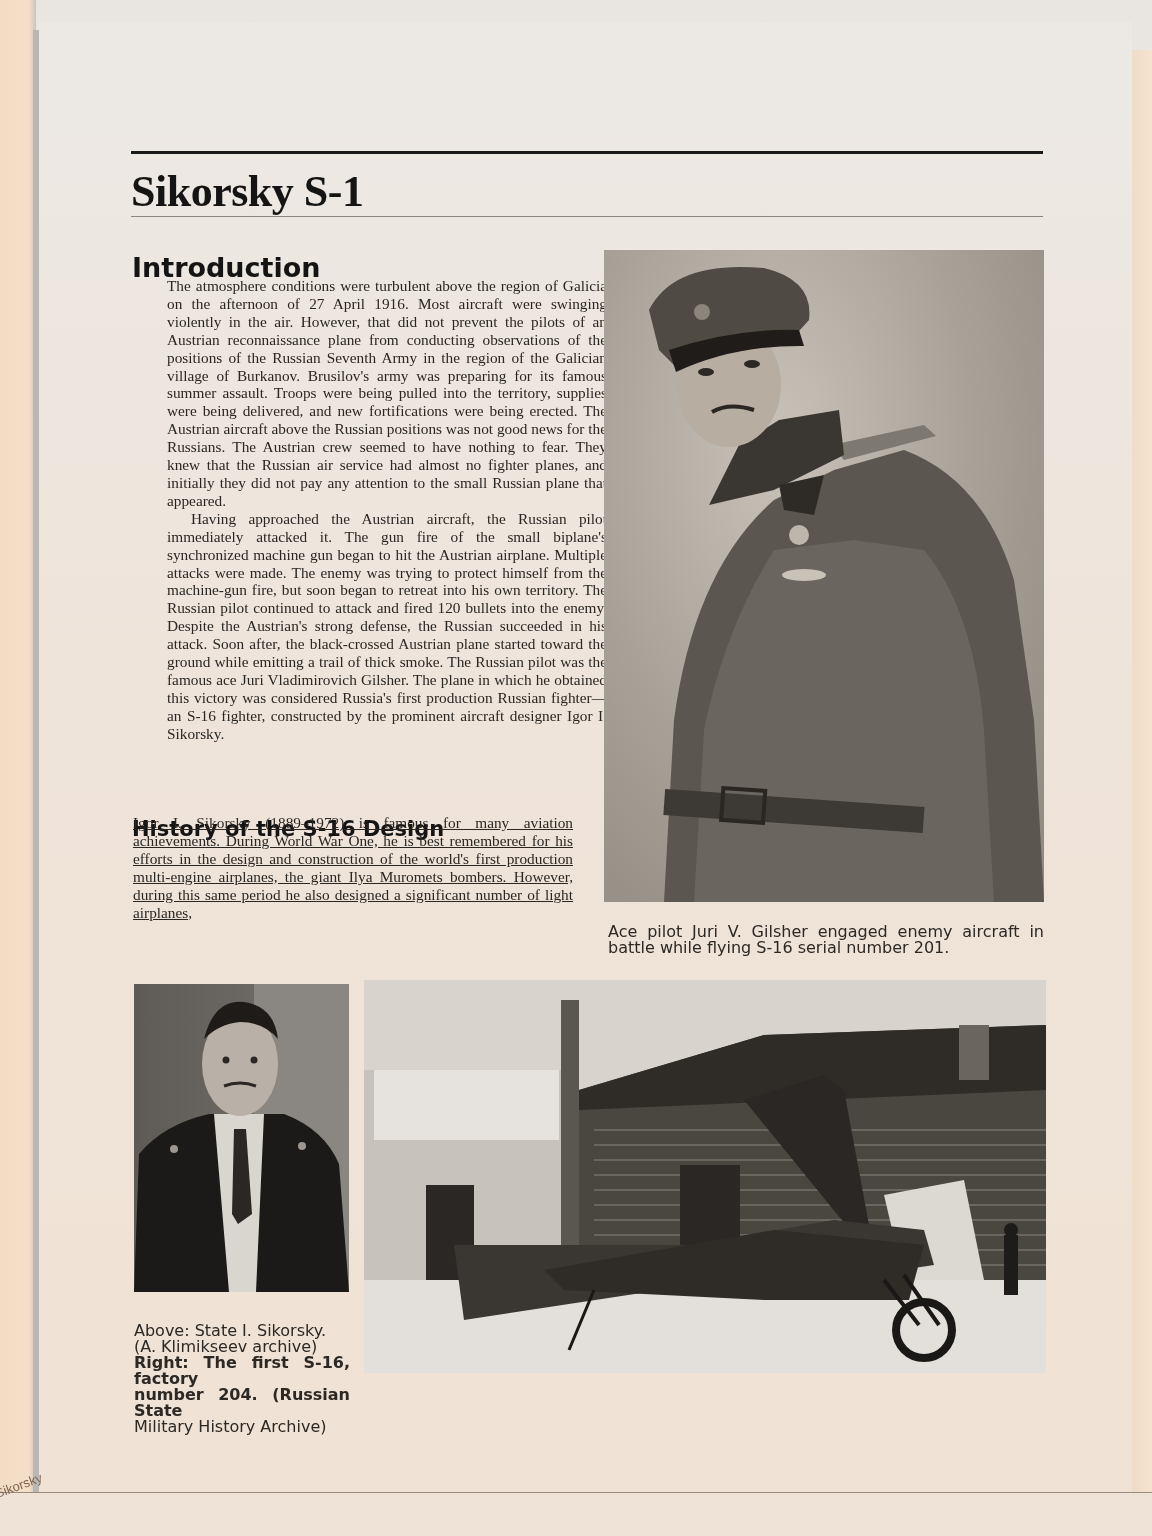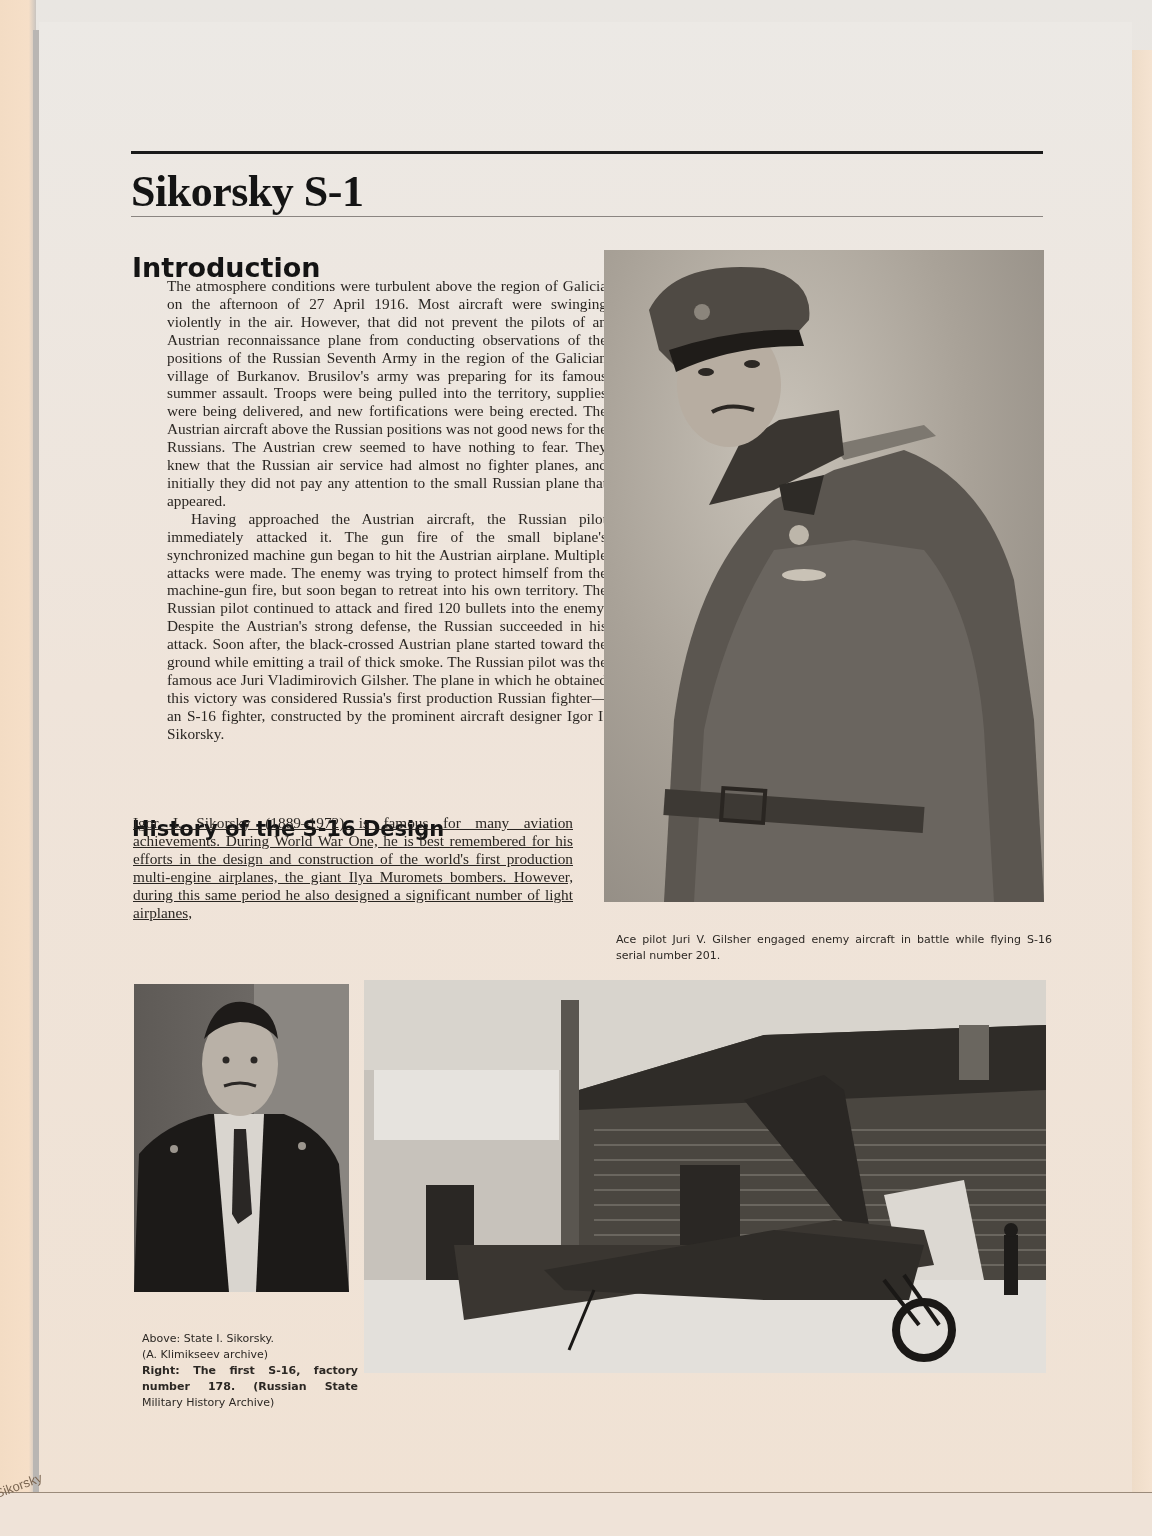--- a/index.html
+++ b/index.html
@@ -68,22 +68,22 @@
   .photo-sikorsky {
     left:134px; top:984px; width:215px; height:308px;
     background: linear-gradient(90deg,#5e5a56 0%, #6d6965 60%, #8f8b86 70%, #7a7672 100%);
   }
   .photo-plane {
     left:364px; top:980px; width:682px; height:393px;
     background: linear-gradient(180deg,#d6d2cc 0%, #cfcac4 30%, #7c7872 55%, #58544f 70%, #d8d4ce 85%, #e0ddd8 100%);
   }
 
   .caption {
-    position:absolute; margin:8px;
-    font-family:"DejaVu Sans", sans-serif; font-size:11px; line-height:16px; color:#2c2824;
+    position:absolute; margin:0;
+    font-family:"DejaVu Sans", sans-serif; font-size:16px; line-height:16px; color:#2c2824;
   }
   .caption-gilsher { left:608px; top:924px; width:436px; text-align:justify; }
   .caption-sikorsky { left:134px; top:1323px; width:216px; }
   .caption-sikorsky span { display:block; }
   .caption-sikorsky .just { text-align:justify; text-align-last:justify;font-weight:bold; }
 </style>
 </head>
 <body>
 
 <div class="left-edge"></div>
@@ -192,15 +192,15 @@
     <line x1="230" y1="310" x2="205" y2="370" stroke="#1a1816" stroke-width="3"></line>
     <rect x="640" y="255" width="14" height="60" fill="#1e1c1a"></rect>
     <circle cx="647" cy="250" r="7" fill="#1e1c1a"></circle>
   </svg>
 </div>
 
 <p class="caption caption-sikorsky">
   <span>Above: State I. Sikorsky.</span>
   <span>(A. Klimikseev archive)</span>
   <span class="just">Right: The first S-16, factory</span>
-  <span class="just">number 178. (Russian State</span>
+  <span class="just">number 204. (Russian State</span>
   <span>Military History Archive)</span>
 </p>
 
 </body></html>

